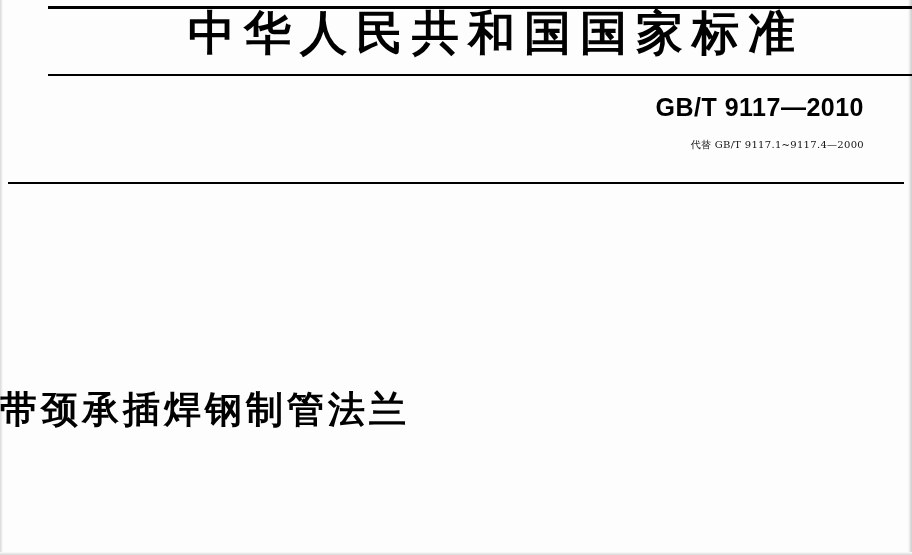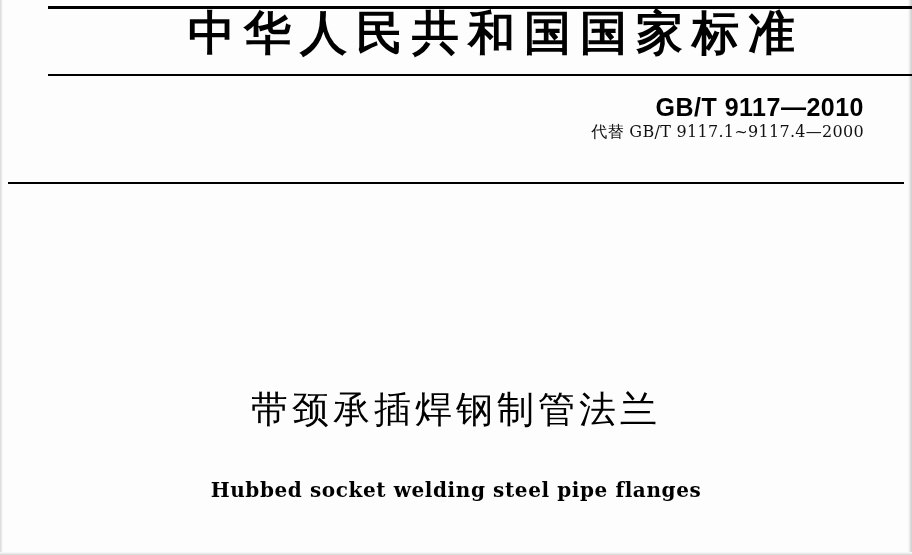--- a/index.html
+++ b/index.html
@@ -67,45 +67,45 @@
   .std-number {
     font-family: Liberation Sans, sans-serif;
     font-weight: bold;
     font-size: 25px;
     letter-spacing: 0.5px;
     color: #000;
     line-height: 1.2;
   }
   .std-replaces {
     font-family: "DejaVu Serif", serif;
-    font-size: 16px;
+    font-size: 10px;
     letter-spacing: 0.3px;
     color: #111;
-    margin-top: 0;
+    margin-top: 16px;
   }
 
   
   .divider {
     position: absolute;
     left: 8px;
     top: 182px;
     width: 896px;
     height: 2px;
     background: #000;
   }
 
   
   .title-cn {
     position: absolute;
     left: 0;
     top: 385px;
     width: 912px;
-    text-align: center;
+    text-align: left;
     font-family: "DejaVu Sans", sans-serif;
-    font-weight: normal;
+    font-weight: bold;
     font-size: 37px;
     letter-spacing: 4px;
     color: #000;
   }
 
   
   .title-en {
     position: absolute;
     left: 0;
     top: 478px;
@@ -155,15 +155,14 @@
 
   <div class="std-block">
     <div class="std-number">GB/T 9117—2010</div>
     <div class="std-replaces">代替 GB/T 9117.1~9117.4—2000</div>
   </div>
 
   <div class="divider"></div>
 
   <div class="title-cn">带颈承插焊钢制管法兰</div>
 
-  <div class="title-en">Hubbed socket welding steel pipe flanges</div>
 
 </div>
 
 </body></html>

